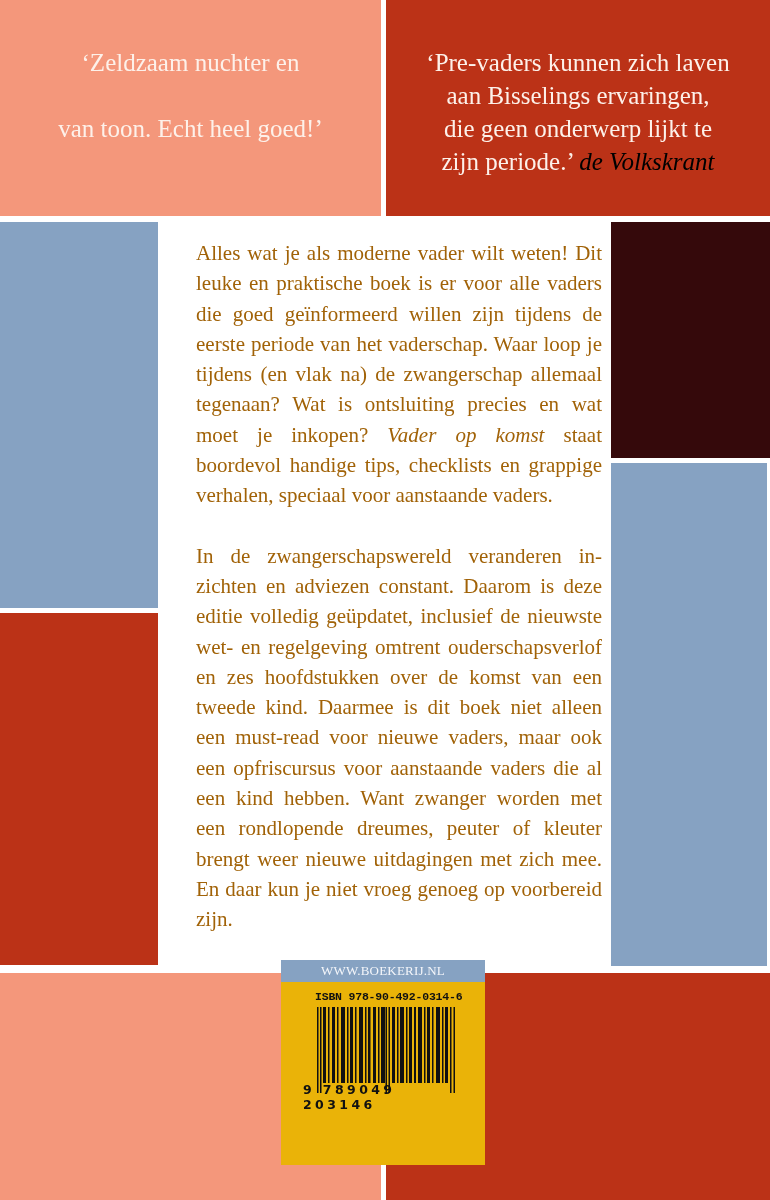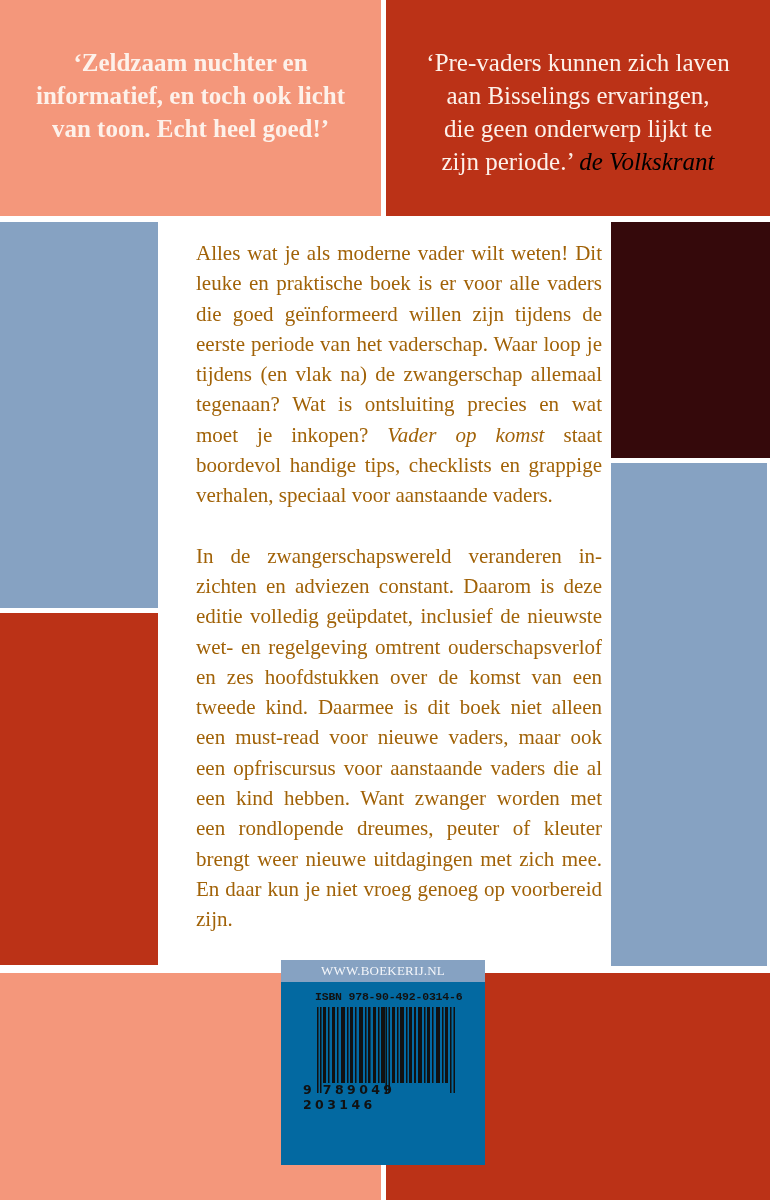--- a/index.html
+++ b/index.html
@@ -15,40 +15,40 @@
   .quote { position:absolute; text-align:center; color:#fdf1ea; font-size:25px; line-height:33px; }
   .quote .author { color:#1d1210; font-size:25px; letter-spacing:1px; display:block; margin-top:2px; }
   .quote .source { color:#000000; font-style:italic;margin-top:8px; }
 
   .body-text { position:absolute; left:196px; top:238px; width:406px; color:#a16207;
                font-size:21px; line-height:30.3px; text-align:justify; hyphens:manual; }
   .body-text p { margin:0; }
   .body-text p + p { margin-top:30px; }
   .body-text em { font-style:italic; }
 
-  .barcode-box { position:absolute; left:281px; top:960px; width:204px; height:205px; background:#0369a1; }
+  .barcode-box { position:absolute; left:281px; top:960px; width:204px; height:205px; background:#eab308; }
   .bc-head, .bc-foot { position:absolute; left:0; width:204px; height:22px; background:#86a2c2;
                        color:#f4f6fa; font-size:13px; line-height:22px; text-align:center; }
   .bc-head { top:0; letter-spacing:0.2px; }
   .bc-foot { bottom:0; font-size:14px; }
   .isbn { position:absolute; left:34px; top:30px; font-family:Liberation Mono, monospace; font-weight:bold;
           font-size:11.5px; color:#111; letter-spacing:-0.2px; }
   .bars { position:absolute; left:36px; top:47px; width:140px; height:86px; }
   .ean { position:absolute; left:22px; top:122px; width:160px; font-family:"DejaVu Sans", sans-serif;
          font-weight:bold; font-size:12.5px; color:#111; letter-spacing:3.4px; background:transparent; }
 </style>
 </head>
 <body>
 
 <div class="blk salmon" style="left:0;top:0;width:381px;height:216px;"></div>
 <div class="blk red" style="left:386px;top:0;width:384px;height:216px;"></div>
 
-<div class="quote" style="left:0;top:46px;width:381px;font-weight:bold;">
+<div class="quote" style="left:0;top:46px;width:381px;">
   <span>‘Zeldzaam nuchter en</span><br>
-  <span>informatief, en toch ook licht</span><br>
+  <br>
   <span>van toon. Echt heel goed!’</span>
 </div>
 
 <div class="quote" style="left:386px;top:46px;width:384px;">
   <span>‘Pre-vaders kunnen zich laven</span><br>
   <span>aan Bisselings ervaringen,</span><br>
   <span>die geen onderwerp lijkt te</span><br>
   <span>zijn periode.’</span>
   <span class="source">de Volkskrant</span>
 </div>

